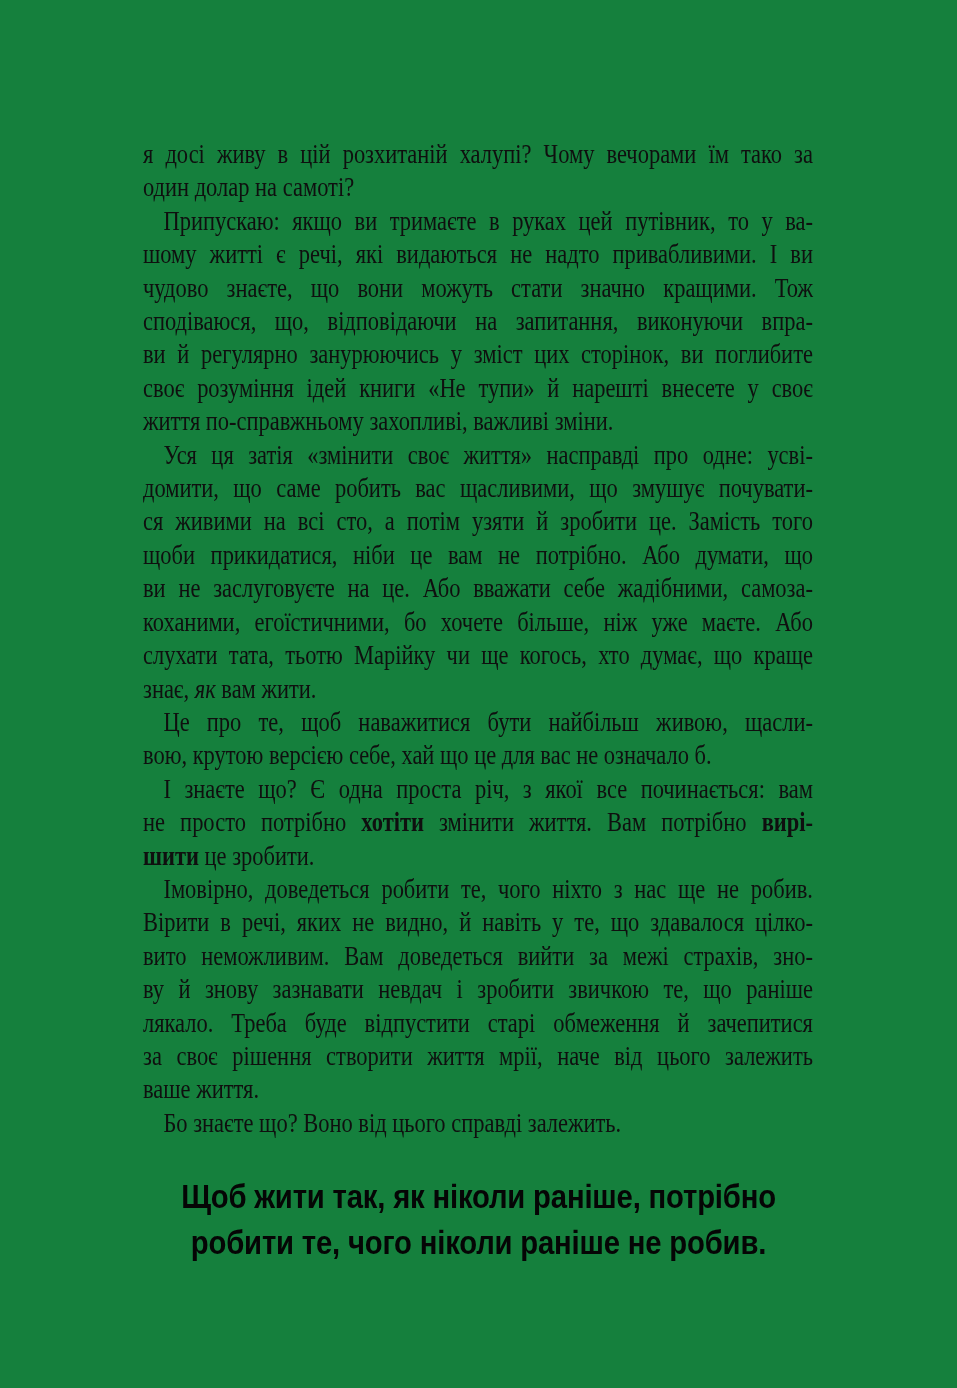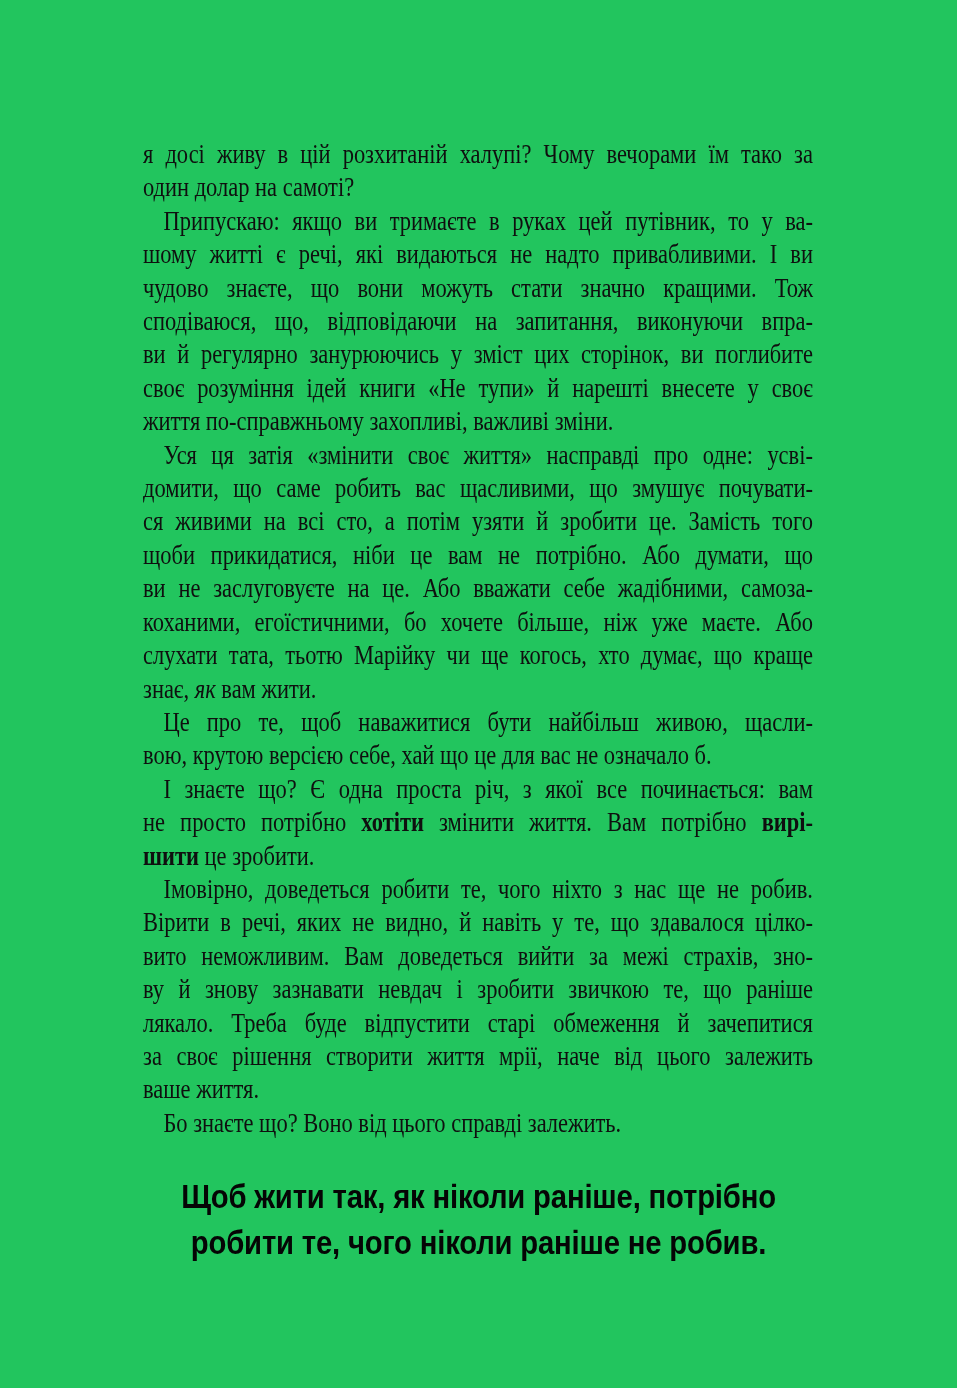--- a/index.html
+++ b/index.html
@@ -1,20 +1,20 @@
 <!DOCTYPE html>
 <html lang="uk"><head>
 <meta charset="utf-8">
 <style>
   html, body { margin: 0; padding: 0; background: #ffffff; }
   .page {
     position: relative;
     width: 957px;
     height: 1388px;
-    background: #22c55e;
+    background: #15803d;
     overflow: hidden;
     font-family: "Liberation Serif", serif;
   }
   .text-block {
     position: absolute;
     left: 143px;
     top: 137px;
     width: 820px;
     transform: scaleX(0.817);
     transform-origin: left top;

